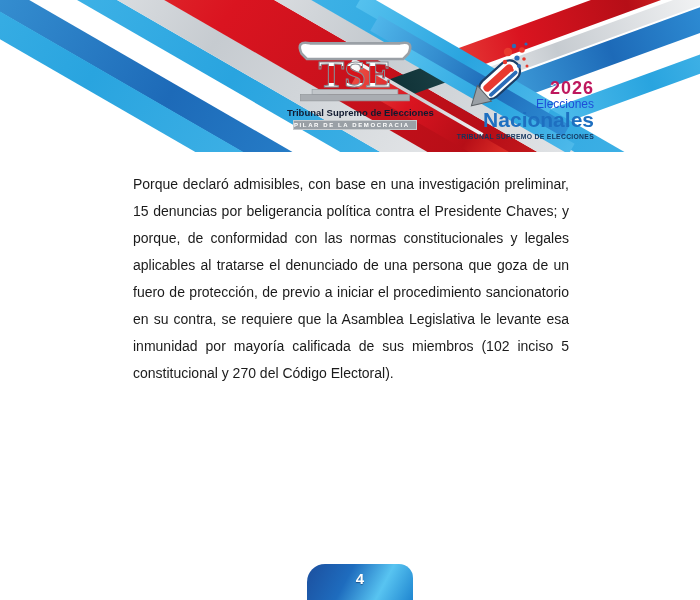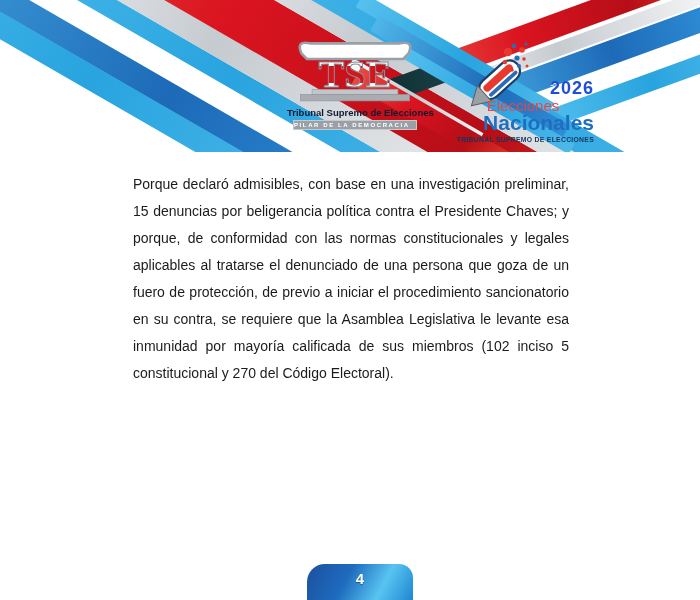--- a/index.html
+++ b/index.html
@@ -19,23 +19,23 @@
 
   
   .tse-logo{position:absolute;left:287px;top:38px;width:136px;text-align:left;z-index:6;}
   .tse-title{font-size:9.5px;font-weight:700;color:#101a30;white-space:nowrap;margin-top:1px;}
   .tse-tagline{margin:2px auto 0;width:122px;background:#9aa0a6;border:1px solid #c6cacd;
                color:#fff;font-size:6px;font-weight:700;letter-spacing:1.6px;padding:1px 0;white-space:nowrap;}
 
   
   .el-logo{position:absolute;left:452px;top:38px;width:142px;z-index:6;text-align:right;}
   .el-pencil{position:absolute;left:6px;top:2px;}
-  .el-year{margin-top:40px;font-size:18px;font-weight:800;letter-spacing:1px;color:#1d4ed8;
+  .el-year{margin-top:40px;font-size:18px;font-weight:800;letter-spacing:1px;color:#be185d;
            text-shadow:0 1px 0 #fff;white-space:nowrap;position:relative;}
-  .el-line1{font-size:15px;color:#ef4444;margin-top:-2px;white-space:nowrap;position:relative;text-align:center;}
+  .el-line1{font-size:12px;color:#1d4ed8;margin-top:-2px;white-space:nowrap;position:relative;}
   .el-line2{font-size:21px;font-weight:800;color:#1e6fc0;margin-top:-3px;white-space:nowrap;position:relative;}
   .el-line3{font-size:6.8px;font-weight:700;color:#14355e;letter-spacing:.3px;margin-top:1px;white-space:nowrap;position:relative;}
 
   
   .content{position:absolute;left:133px;top:164px;width:436px;}
   .question{font-size:22.5px;line-height:30px;font-weight:700;color:#000;
             text-align:justify;margin:0;}
   .answer{font-size:14px;line-height:27px;color:#1b1b1b;text-align:justify;margin:7px 0 0 0;}
 
   

